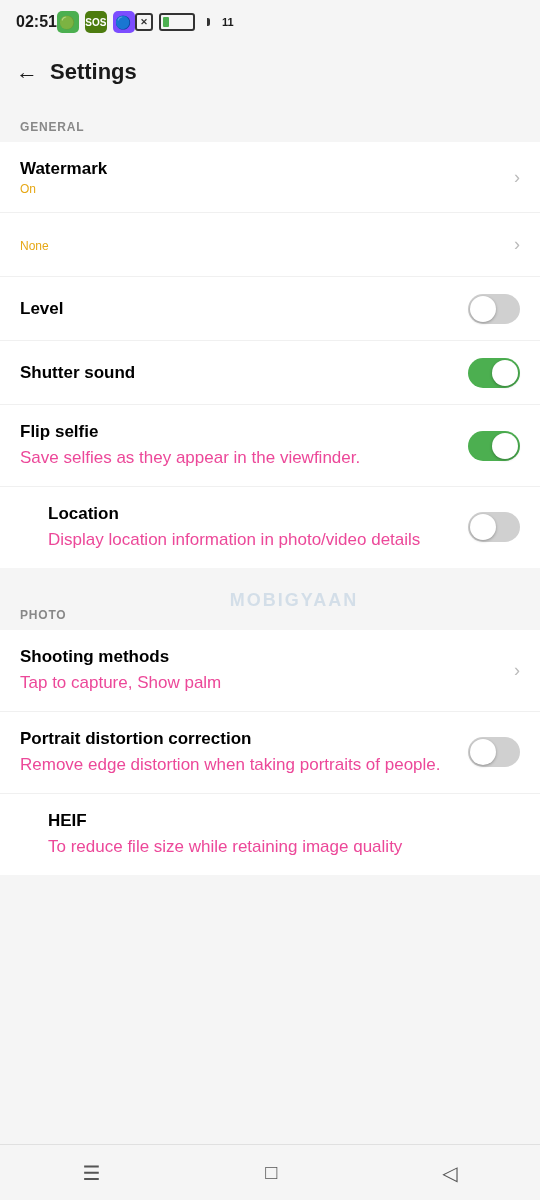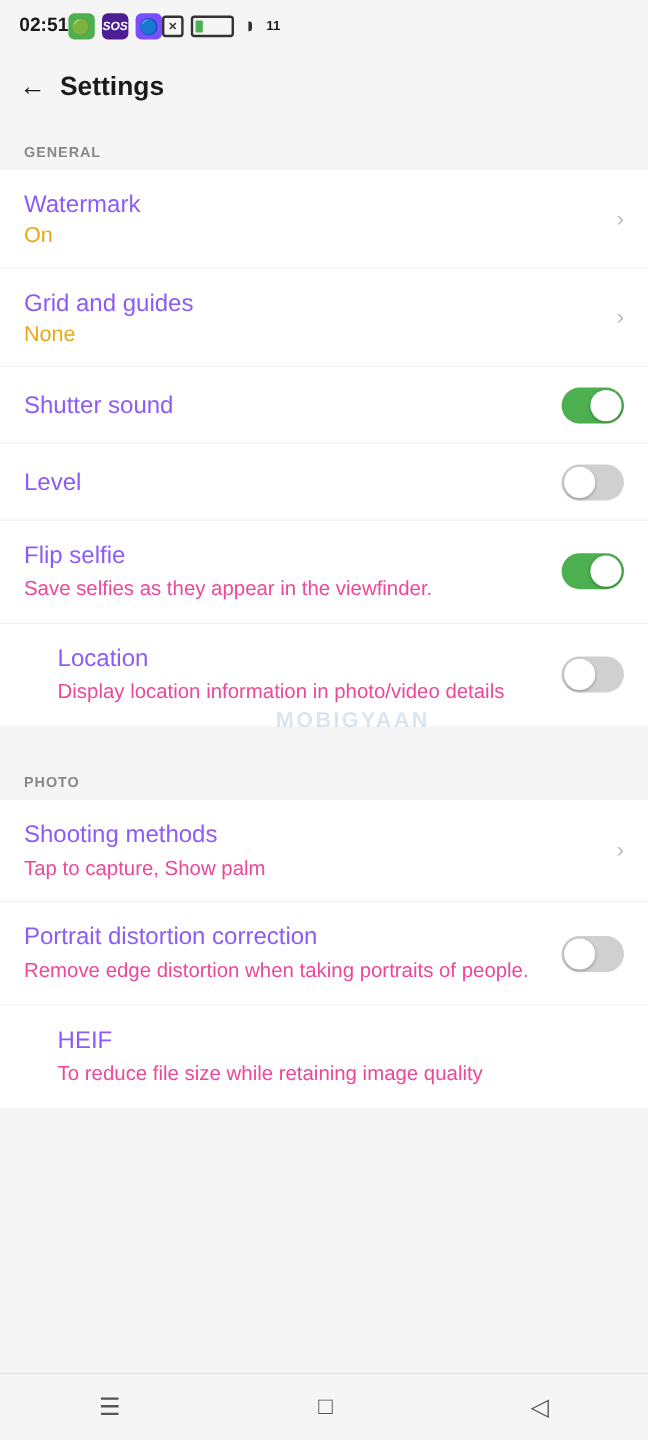--- a/index.html
+++ b/index.html
@@ -38,21 +38,21 @@
     .app-icon {
       width: 22px;
       height: 22px;
       border-radius: 5px;
       display: inline-flex;
       align-items: center;
       justify-content: center;
       font-size: 13px;
     }
     .app-icon-green { background: #4caf50; }
-    .app-icon-red { background: #4c1d95; color: white; font-weight: bold; font-size: 11px; font-style: italic; }
+    .app-icon-red { background: #4d7c0f; color: white; font-weight: bold; font-size: 11px; }
     .app-icon-purple { background: #7c4dff; }
 
     .status-right {
       display: flex;
       align-items: center;
       gap: 6px;
     }
     .battery-x {
       width: 18px;
       height: 18px;
@@ -153,27 +153,27 @@
     .setting-item:last-child {
       border-bottom: none;
       padding-left: 48px;
     }
 
     .setting-text {
       flex: 1;
       padding-right: 12px;
     }
     .setting-label {
-      font-size: 20px;
-      font-weight: 400;
-      color: #8b5cf6;
+      font-size: 17px;
+      font-weight: 700;
+      color: #000000;
       line-height: 1.3;
     }
     .setting-value {
-      font-size: 18px;
+      font-size: 12px;
       color: #e6a817;
       margin-top: 2px;
     }
     .setting-desc {
       font-size: 17px;
       color: #ec4899;
       margin-top: 3px;
       line-height: 1.4;
     }
 
@@ -294,40 +294,39 @@
     <div class="setting-item">
       <div class="setting-text">
         <div class="setting-label">Watermark</div>
         <div class="setting-value">On</div>
       </div>
       <span class="chevron">›</span>
     </div>
 
     <div class="setting-item">
       <div class="setting-text">
-        <div class="setting-label">Grid and guides</div>
         <div class="setting-value">None</div>
       </div>
       <span class="chevron">›</span>
     </div>
 
     <div class="setting-item">
       <div class="setting-text">
+        <div class="setting-label">Level</div>
+      </div>
+      <div class="toggle toggle-off">
+        <div class="toggle-knob"></div>
+      </div>
+    </div>
+
+    <div class="setting-item">
+      <div class="setting-text">
         <div class="setting-label">Shutter sound</div>
       </div>
       <div class="toggle toggle-on">
-        <div class="toggle-knob"></div>
-      </div>
-    </div>
-
-    <div class="setting-item">
-      <div class="setting-text">
-        <div class="setting-label">Level</div>
-      </div>
-      <div class="toggle toggle-off">
         <div class="toggle-knob"></div>
       </div>
     </div>
 
     <div class="setting-item">
       <div class="setting-text">
         <div class="setting-label">Flip selfie</div>
         <div class="setting-desc">Save selfies as they appear in the viewfinder.</div>
       </div>
       <div class="toggle toggle-on">

